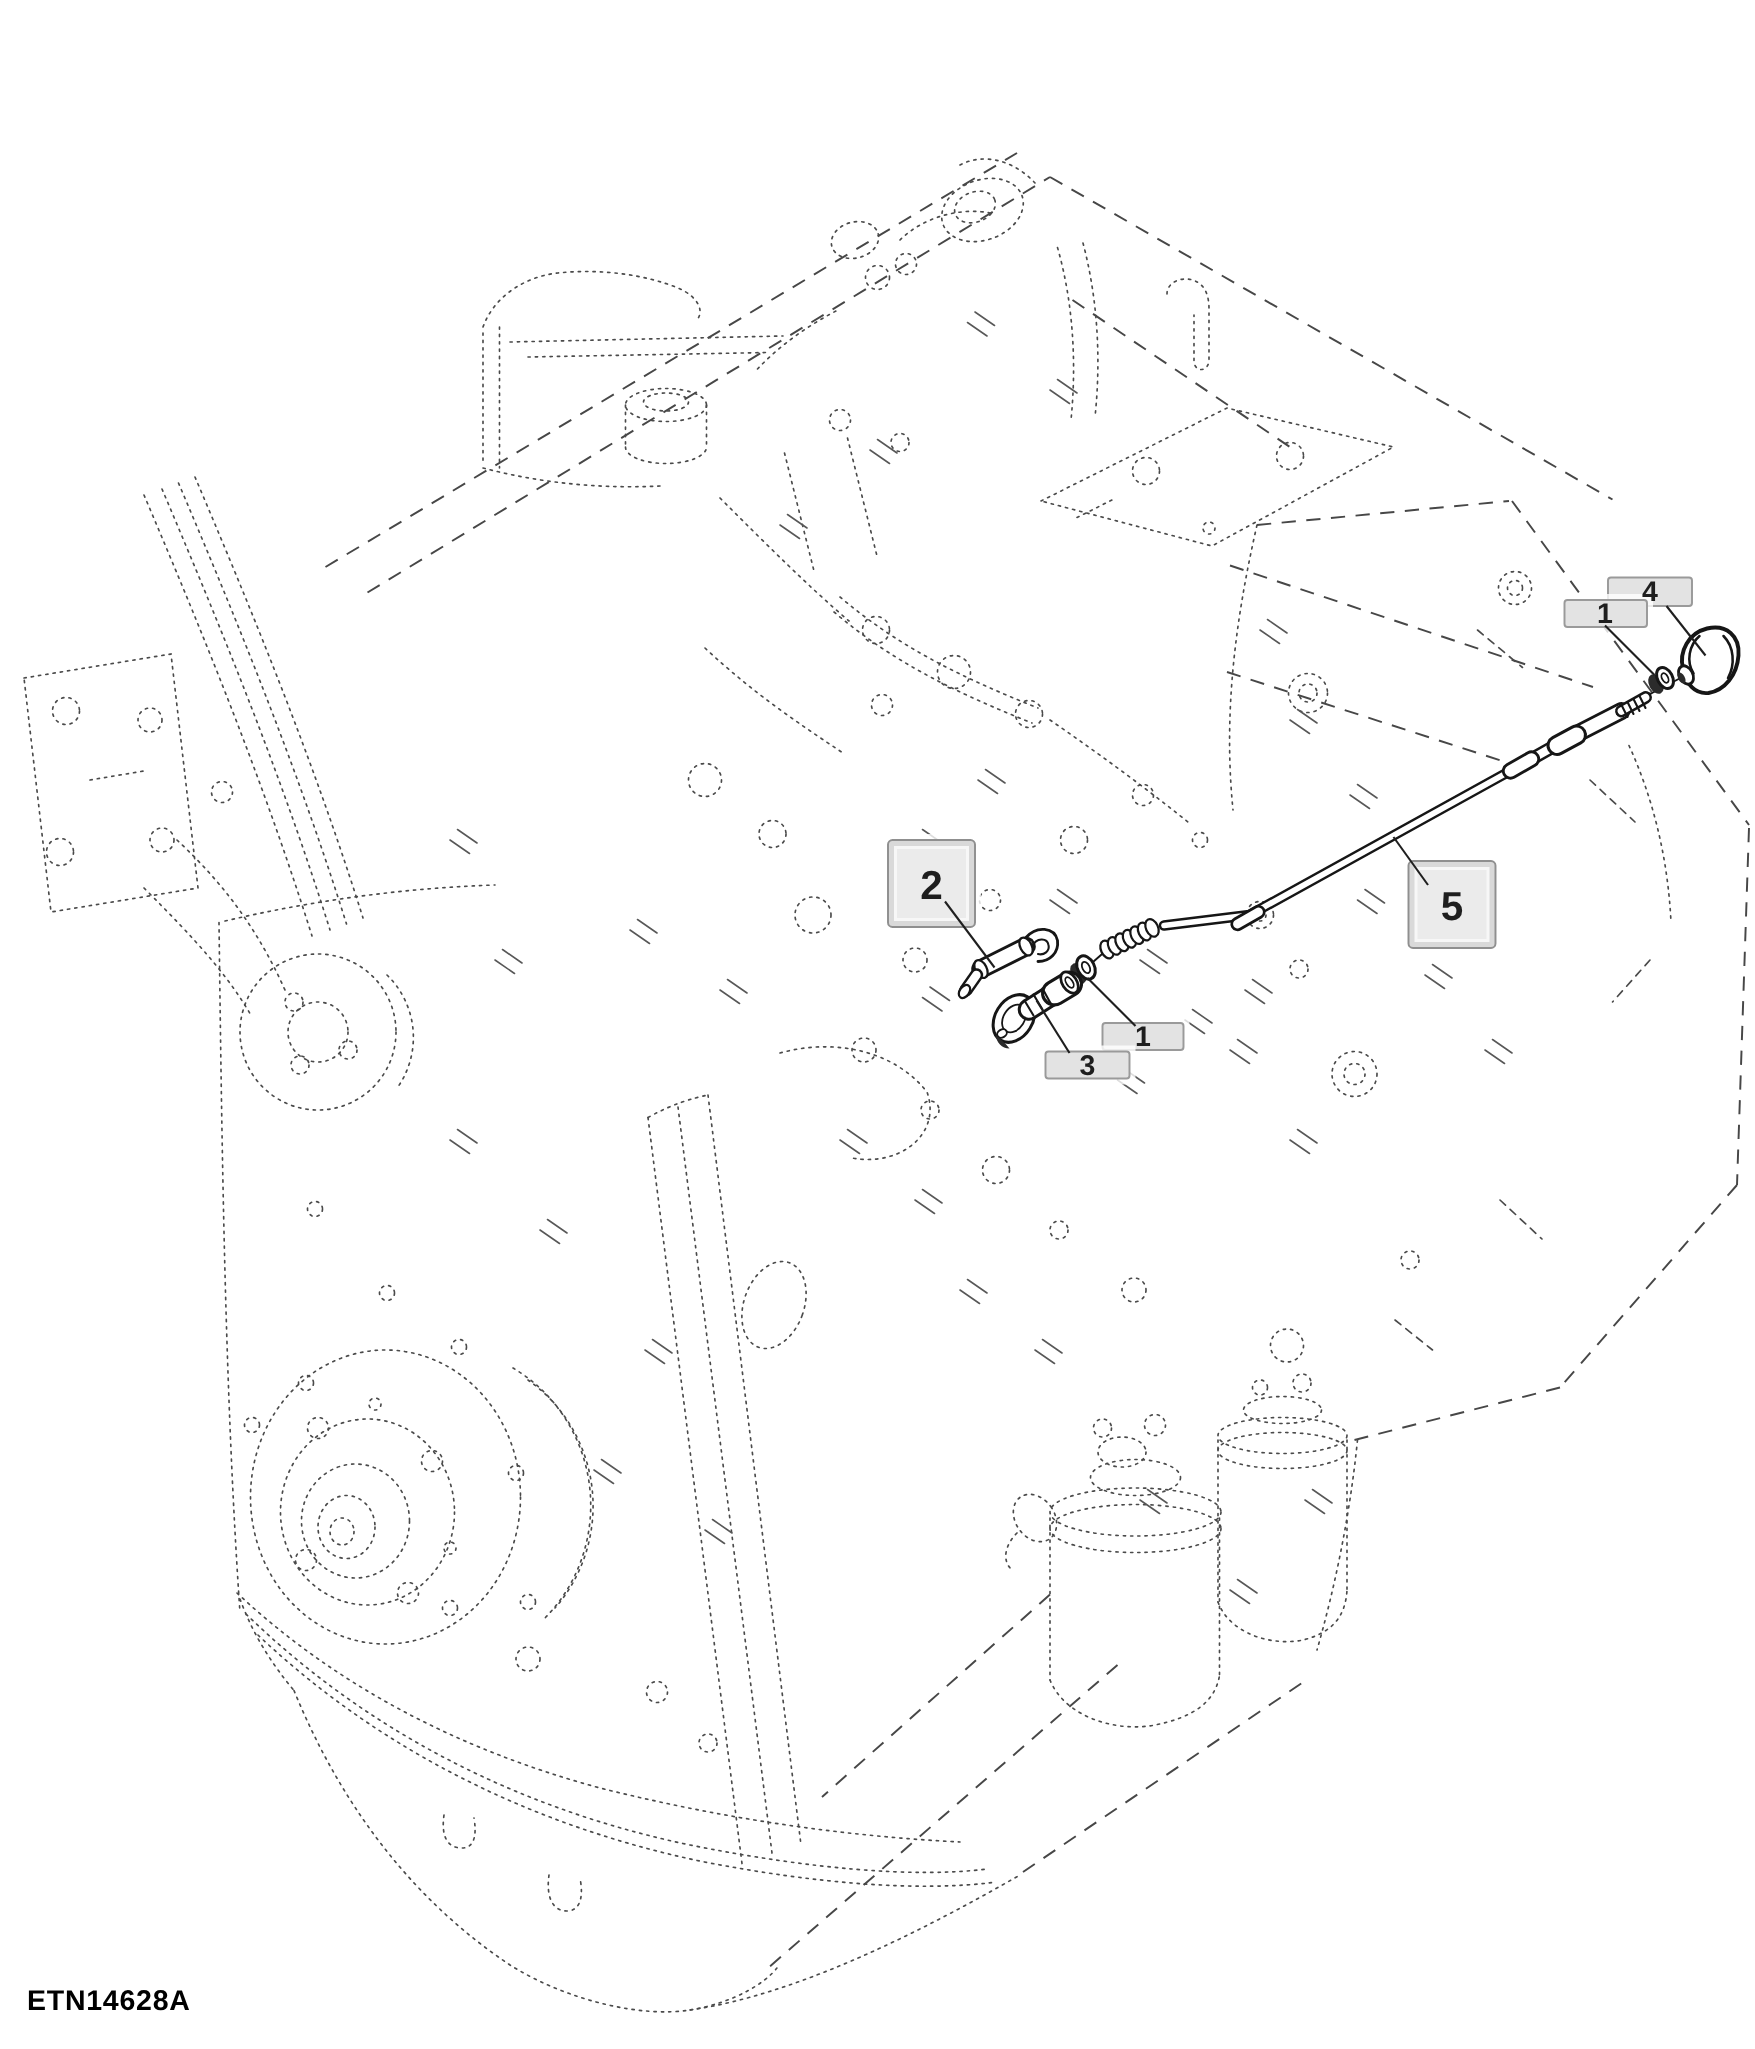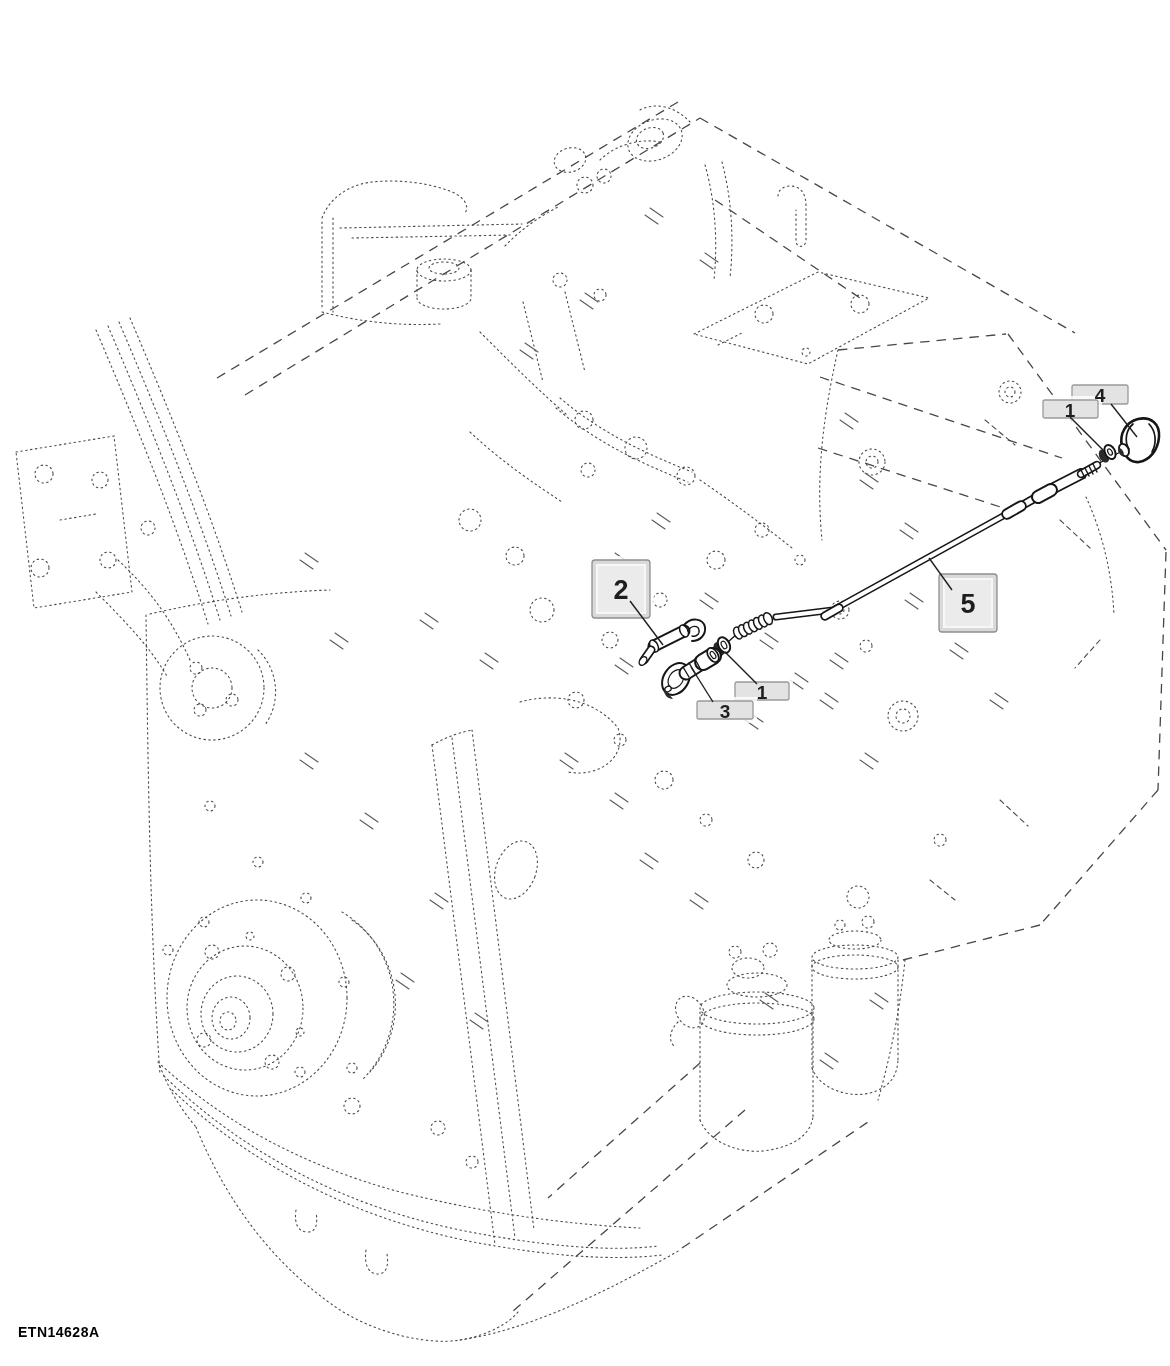--- a/index.html
+++ b/index.html
@@ -19,21 +19,21 @@
   
   .halo {fill:rgba(255,255,255,0.8);stroke:none;}
   .co-tag{fill:#e3e3e3;stroke:#9a9a9a;stroke-width:1.3;}
   .co-sq {fill:#d9d9d9;stroke:#8f8f8f;stroke-width:1.3;}
   .co-sq-in{fill:#ebebeb;stroke:#f7f7f7;stroke-width:2;}
   .ld {stroke:#1f1f1f;stroke-width:1.4;fill:none;}
   .co-txt{font-family:"Liberation Sans",sans-serif;font-weight:bold;font-size:27px;fill:#1e1e1e;
           text-anchor:middle;}
   .co-txt-sm{font-family:"Liberation Sans",sans-serif;font-weight:bold;font-size:19px;fill:#1e1e1e;
           text-anchor:middle;}
-  .figure-code{position:absolute;left:18px;top:1324px;font-weight:bold;font-size:14px;
+  .figure-code{position:absolute;left:18px;top:1324px;font-weight:bold;font-size:19px;
           color:#000;letter-spacing:.5px;}
 </style>
 </head>
 <body>
 
 <div class="stage">
 <svg width="1170" height="1366" viewBox="0 0 1170 1366">
 
   <g>
 

